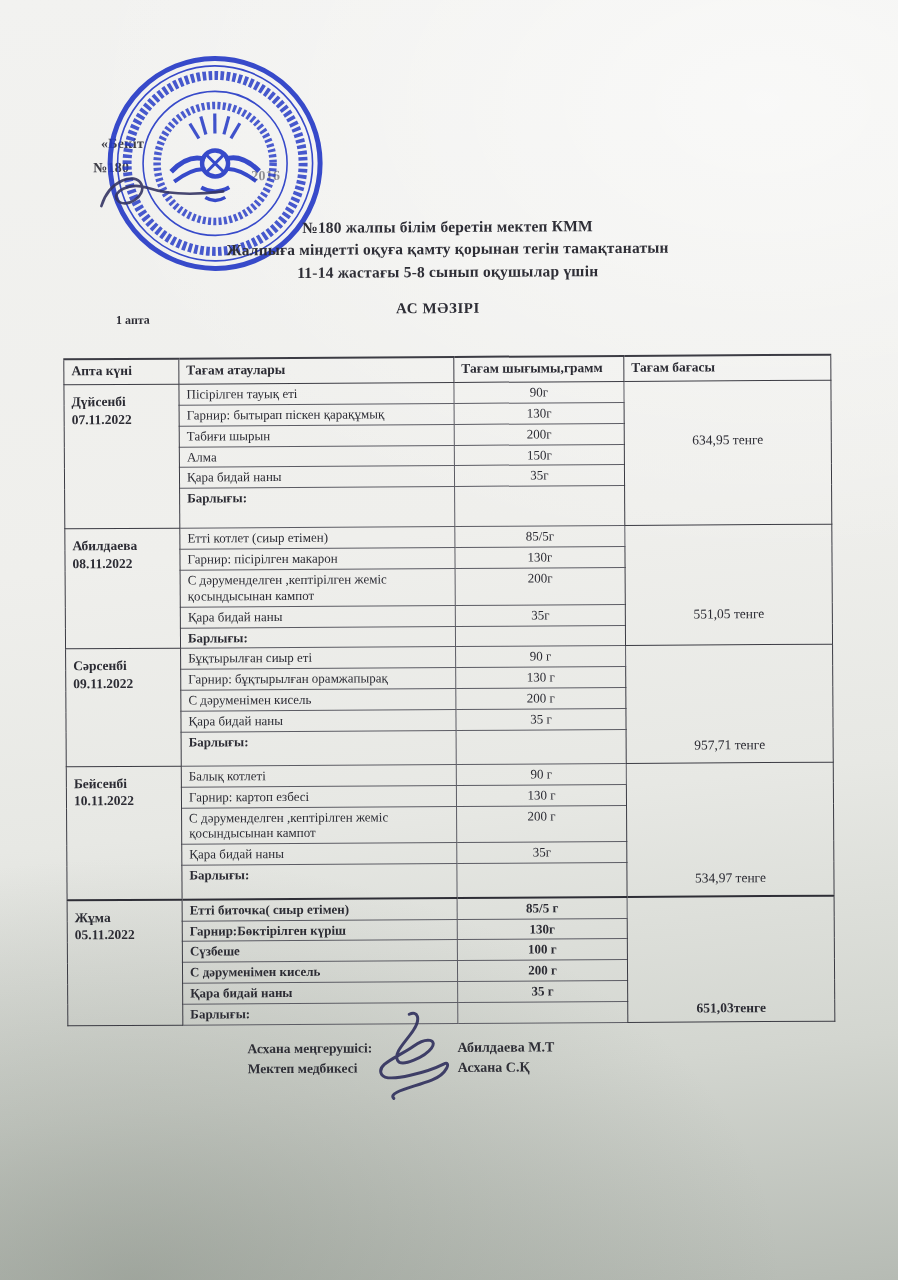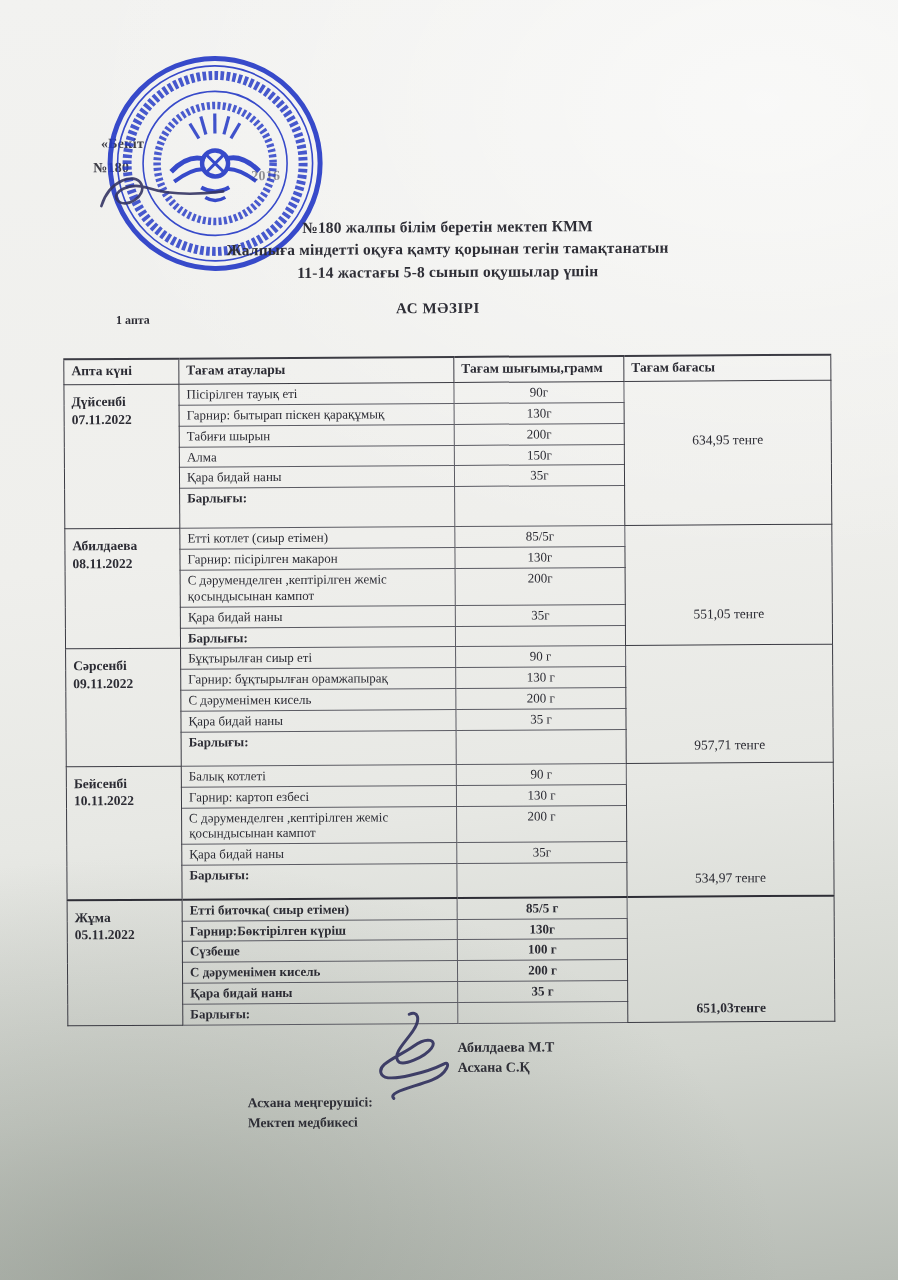--- a/index.html
+++ b/index.html
@@ -62,21 +62,21 @@
   table.menu tr.sec-top td{border-top:1.8px solid #3c3c44;}
   table.menu tr.sec-top-heavy td{border-top:2.6px solid #2e2e36;}
   table.menu tbody.bold-sec td{font-weight:bold;}
   table.menu td.v-mid{vertical-align:middle;padding-bottom:26px;}
   table.menu td.v-bot{vertical-align:bottom;}
   .pb-lg{padding-bottom:22px !important;}
   .pb-md{padding-bottom:8px !important;}
   .pb-sm{padding-bottom:4px !important;}
 
   
-  .footer-labels{position:absolute;left:245px;top:1092px;font-size:13.5px;font-weight:600;line-height:1.45;}
+  .footer-labels{position:absolute;left:245px;top:1038px;font-size:13.5px;font-weight:600;line-height:1.45;}
   .footer-names{position:absolute;left:455px;top:1038px;font-size:14px;font-weight:600;line-height:1.45;}
   .footer-sign{position:absolute;left:345px;top:1008px;}
 </style>
 </head>
 <body>
 
 <div class="photo">
   <div class="sheet">
 
     <div class="stamp-wrap">

